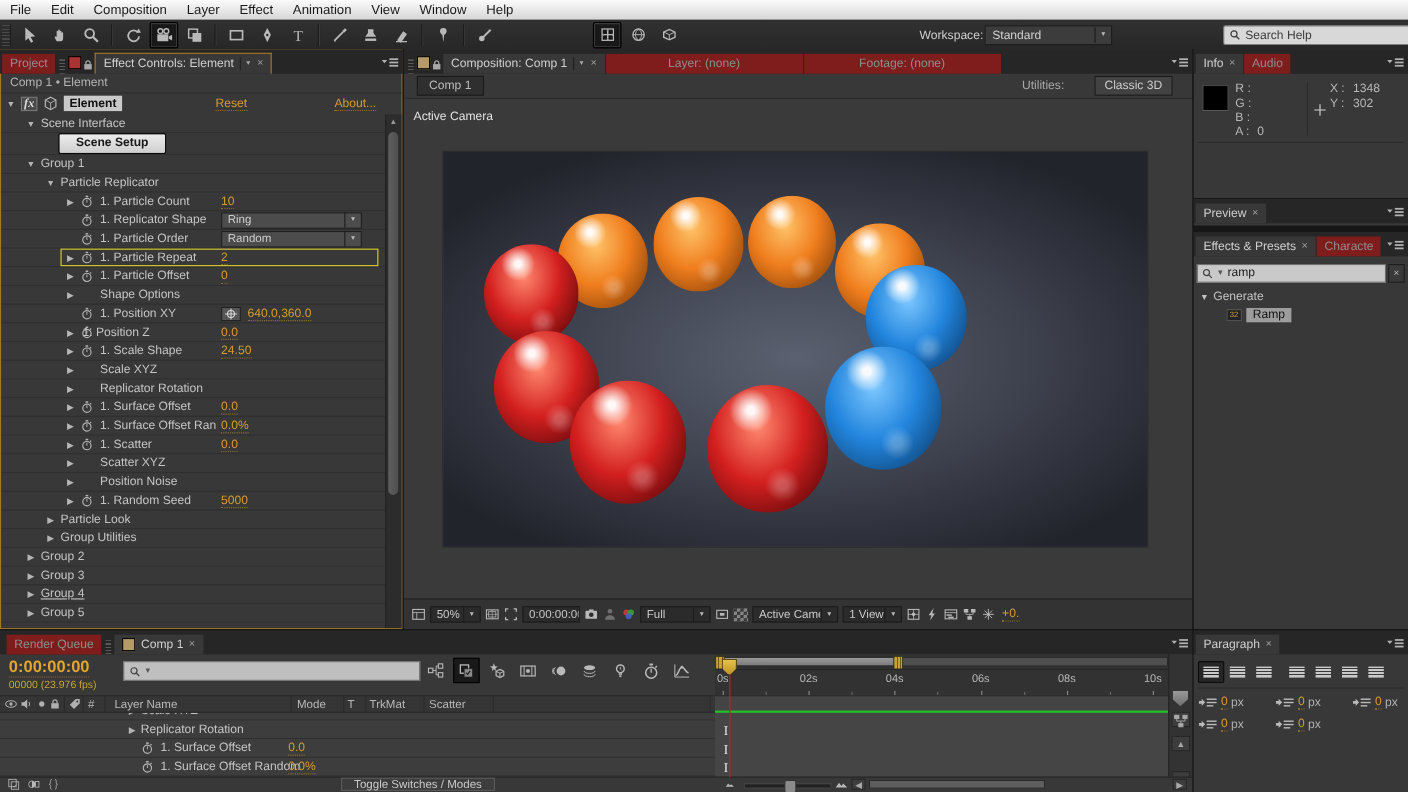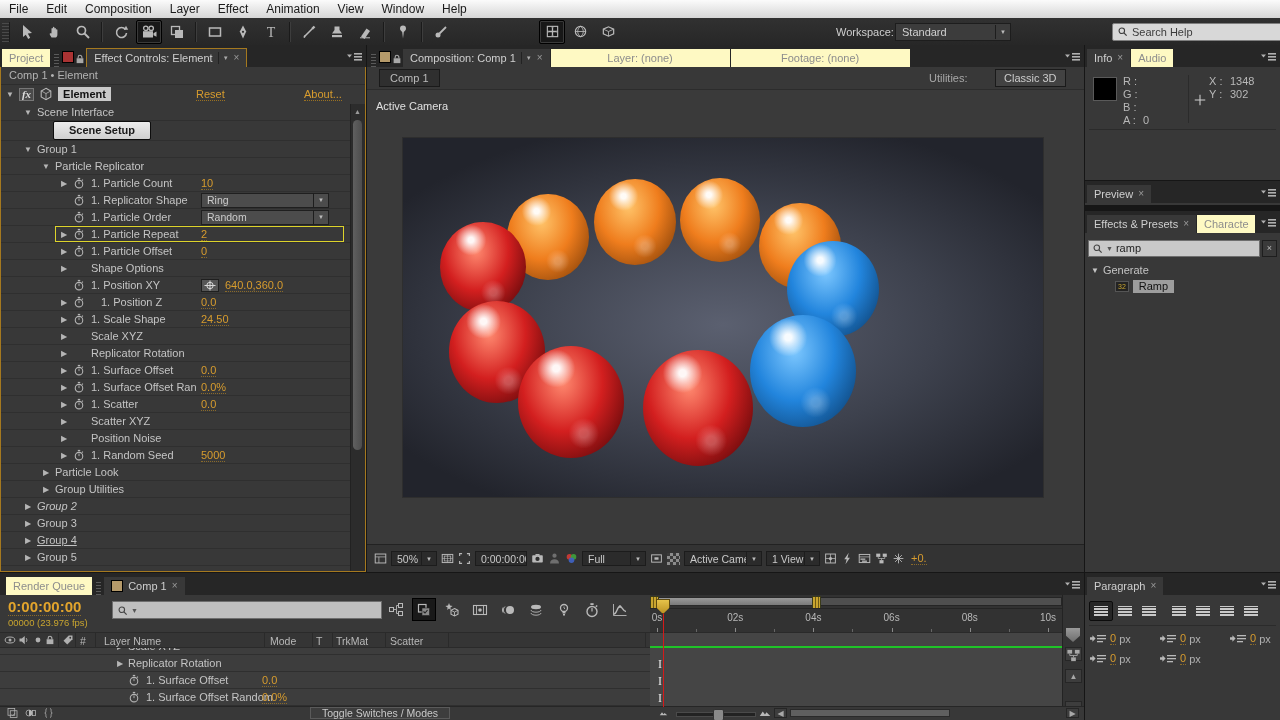--- a/index.html
+++ b/index.html
@@ -19,21 +19,21 @@
   .tdiv{width:1px;height:20px;background:#1a1a1a;border-right:1px solid #3d3d3d;margin:0 4px}
   .ws-label{position:absolute;left:836px;color:#cfcfcf}
   .ws-select{position:absolute;left:895px;width:114px;height:16px;background:#3c3c3c;border:1px solid #1d1d1d;display:flex;align-items:center}
   .ws-select span.v{flex:1;padding-left:6px;color:#d0d0d0}
   .ddcaret{width:14px;text-align:center;font-size:6px;color:#bbb;border-left:1px solid #1d1d1d;line-height:14px}
   .help-search{position:absolute;left:1112px;width:164px;height:16px;background:#d8d8d8;border:1px solid #7e7e7e;border-radius:2px;display:flex;align-items:center;color:#3c3c3c;gap:4px;padding-left:4px}
   .help-search .icn{color:#3c3c3c;width:11px;height:11px}
   
   .panel{position:absolute;background:#383838}
   .tabbar{height:22px;background:#262626;display:flex;align-items:flex-end;position:relative}
-  .tab{height:18px;line-height:18px;padding:0 7px;background:#fef9c3;color:#8d8d8d;margin-right:1px;display:flex;align-items:center;gap:5px;white-space:nowrap}
+  .tab{height:18px;line-height:18px;padding:0 7px;background:#7f1d1d;color:#8d8d8d;margin-right:1px;display:flex;align-items:center;gap:5px;white-space:nowrap}
   .tab.active{background:#383838;color:#cfcfcf}
   .tab .x{color:#9a9a9a;font-size:10px;line-height:10px}
   .tab .tcaret{font-size:6px;color:#aaa;border-left:1px solid #222;padding-left:4px;line-height:12px}
   .pmenu{position:absolute;right:3px;bottom:4px;width:18px;height:12px;color:#b0b0b0}
   .grip{width:5px;height:13px;margin:0 3px;background:repeating-linear-gradient(0deg,#5a5a5a 0 1px,transparent 1px 3px)}
   .swatch{width:10px;height:10px;border:1px solid #000;flex:0 0 auto}
   .minilock{width:12px;height:12px;color:#a8a8a8}
   
   .ec{left:0;top:45px;width:366px;height:527px;border:1px solid #a5791f;box-sizing:border-box}
   .ec .tabbar{margin:-1px -1px 0 -1px}
@@ -456,21 +456,21 @@
           <span class="oval" style="position: absolute; left: 224px;">640.0,360.0</span>
         </div>
         <div class="ecrow">
           <span class="tri" style="left: 58px;">▶</span>
           <span class="sw-ic" style="left: 72px;"><svg viewBox="0 0 16 16">
               <circle cx="8" cy="9.5" r="5" fill="none" stroke="currentColor" stroke-width="1.4"></circle>
               <path d="M8 9.5V6" stroke="currentColor" stroke-width="1.2"></path>
               <rect x="6.4" y="1.2" width="3.2" height="1.8" fill="currentColor"></rect>
               <path d="M11.8 4.8l1.4-1.4" stroke="currentColor" stroke-width="1.4"></path>
             </svg></span>
-          <span class="lbl" style="left: 100px;">1. Position Z</span>
+          <span class="lbl" style="left: 74px;">1. Position Z</span>
           <span class="oval ecval">0.0</span>
         </div>
         <div class="ecrow">
           <span class="tri" style="left: 58px;">▶</span>
           <span class="sw-ic" style="left: 72px;"><svg viewBox="0 0 16 16">
               <circle cx="8" cy="9.5" r="5" fill="none" stroke="currentColor" stroke-width="1.4"></circle>
               <path d="M8 9.5V6" stroke="currentColor" stroke-width="1.2"></path>
               <rect x="6.4" y="1.2" width="3.2" height="1.8" fill="currentColor"></rect>
               <path d="M11.8 4.8l1.4-1.4" stroke="currentColor" stroke-width="1.4"></path>
             </svg></span>
@@ -540,21 +540,21 @@
         <div class="ecrow">
           <span class="tri" style="left: 40px;">▶</span>
           <span class="lbl" style="left: 54px;">Particle Look</span>
         </div>
         <div class="ecrow">
           <span class="tri" style="left: 40px;">▶</span>
           <span class="lbl" style="left: 54px;">Group Utilities</span>
         </div>
         <div class="ecrow">
           <span class="tri" style="left: 22px;">▶</span>
-          <span class="lbl" style="left: 36px; font-style: italic;">Group 2</span>
+          <span class="lbl" style="left: 36px;">Group 2</span>
         </div>
         <div class="ecrow">
           <span class="tri" style="left: 22px;">▶</span>
           <span class="lbl" style="left: 36px;">Group 3</span>
         </div>
         <div class="ecrow">
           <span class="tri" style="left: 22px;">▶</span>
           <span class="lbl" style="left: 36px; text-decoration: underline;">Group 4</span>
         </div>
         <div class="ecrow">

